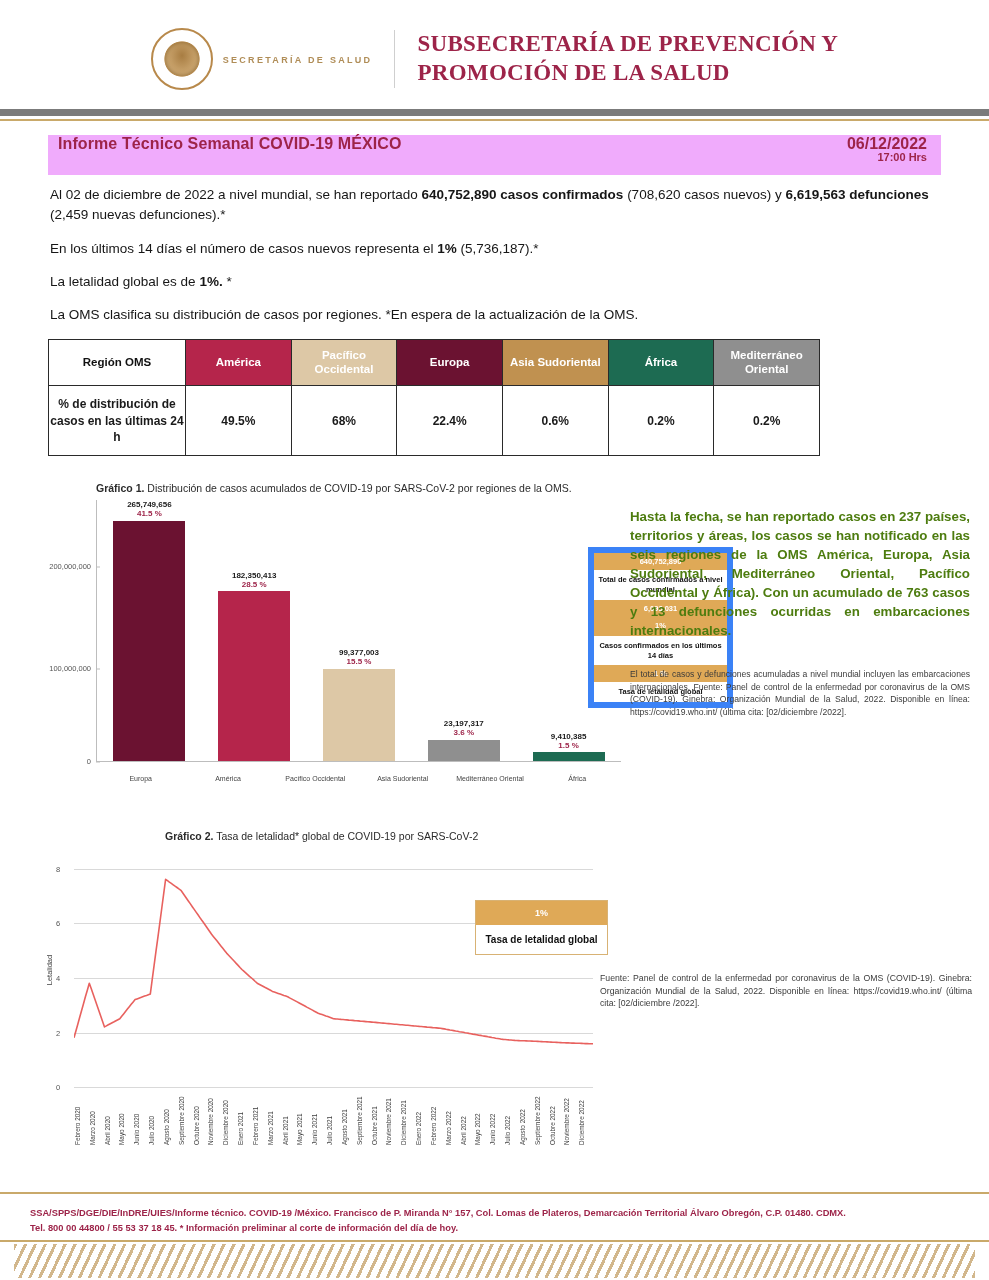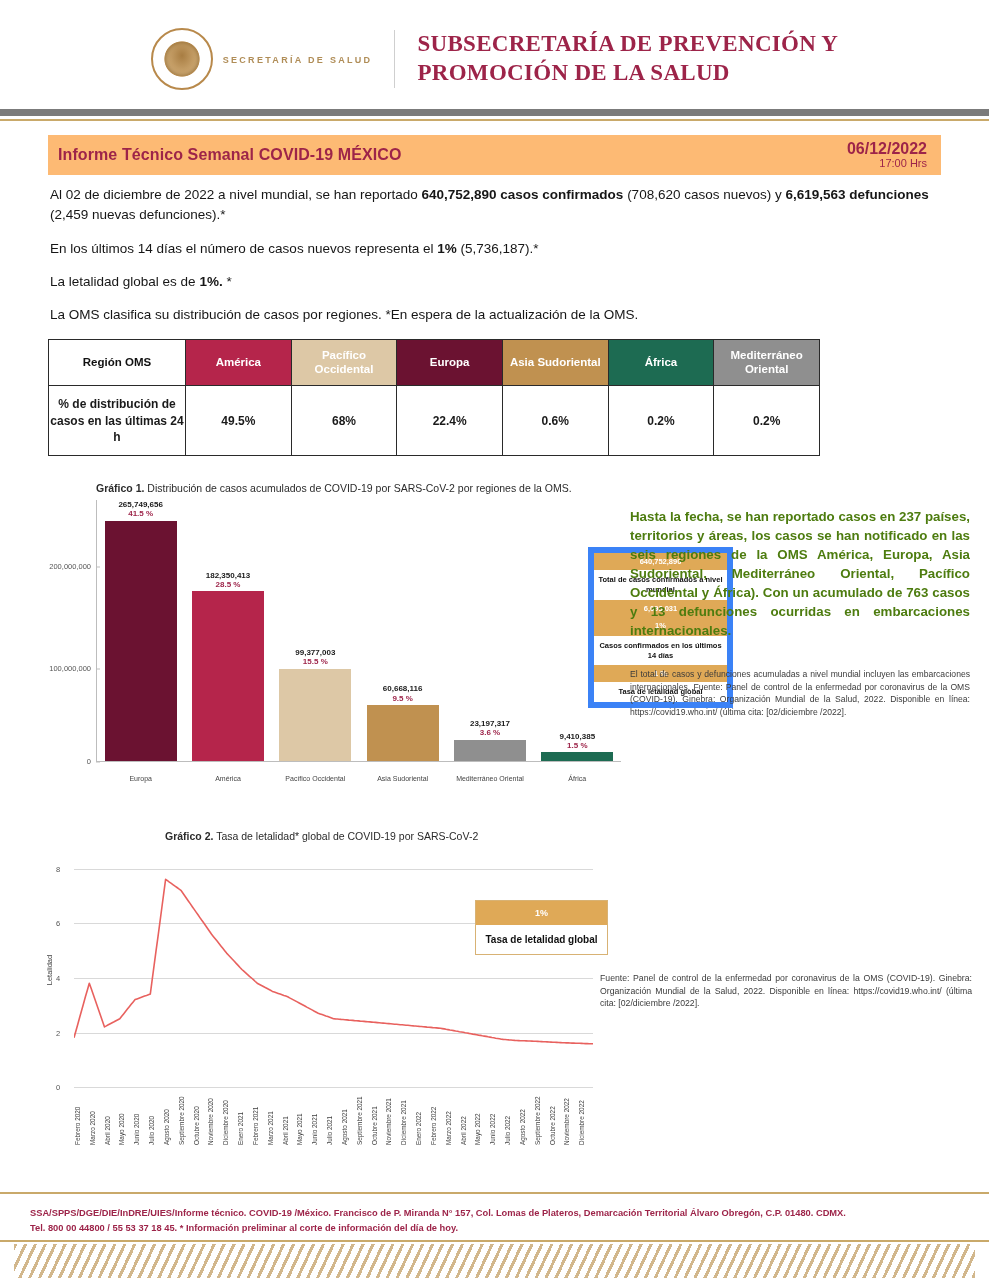--- a/index.html
+++ b/index.html
@@ -70,35 +70,35 @@
     letter-spacing: .3px;
   }
 
   .gray-rule { height: 7px; background: #7b7b7b; margin: 4px 0 0 0; }
   .gold-rule { height: 2px; background: #c9a96a; margin: 3px 0 0 0; }
 
   
   .titlebar {
     margin: 14px 48px 0 48px;
     height: 40px;
-    background: #fdba74;
+    background: #f0abfc;
     display: flex;
-    align-items: center;
+    align-items: flex-start;
     justify-content: space-between;
     padding: 0 14px 0 10px;
   }
   .titlebar-left {
     font-size: 16px;
     font-weight: bold;
     color: #9d2449;
     letter-spacing: .1px;
   }
   .titlebar-right { text-align: right; line-height: 1.08; }
   .tb-date { font-size: 16px; font-weight: bold; color: #9d2449; }
-  .tb-hrs  { font-size: 11px; font-weight: normal; color: #9d2449; }
+  .tb-hrs  { font-size: 11px; font-weight: bold; color: #9d2449; }
 
   
   .intro { margin: 10px 50px 0 50px; }
   .intro p {
     font-size: 13.5px;
     line-height: 1.5;
     margin-bottom: 13px;
     color: #161616;
   }
   .intro b { font-weight: bold; }
@@ -348,27 +348,20 @@
             <div class="bar-pct">28.5 %</div>
           </div>
           <div class="bar" style="height: 169.977px; background: rgb(181, 37, 75);"></div>
         </div>
         <div class="barcell">
           <div class="bar-lab">
             <div class="bar-val">99,377,003</div>
             <div class="bar-pct">15.5 %</div>
           </div>
           <div class="bar" style="height: 92.6336px; background: rgb(221, 200, 166);"></div>
-        </div>
-        <div class="barcell">
-          <div class="bar-lab">
-            <div class="bar-val">60,668,116</div>
-            <div class="bar-pct">9.5 %</div>
-          </div>
-          <div class="bar" style="height: 56.5514px; background: rgb(192, 145, 80);"></div>
         </div>
         <div class="barcell">
           <div class="bar-lab">
             <div class="bar-val">23,197,317</div>
             <div class="bar-pct">3.6 %</div>
           </div>
           <div class="bar" style="height: 21.6232px; background: rgb(143, 143, 143);"></div>
         </div>
         <div class="barcell">
           <div class="bar-lab">

